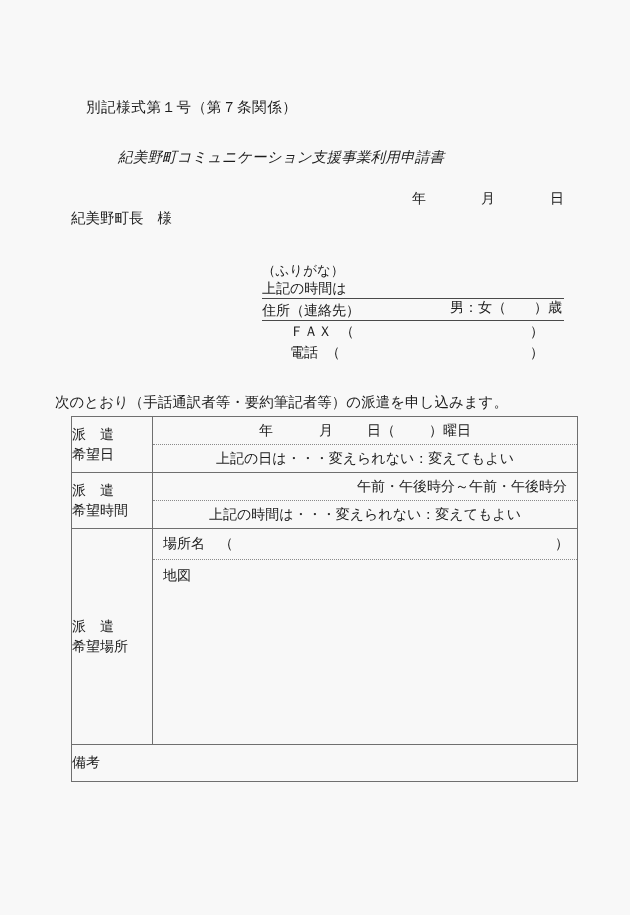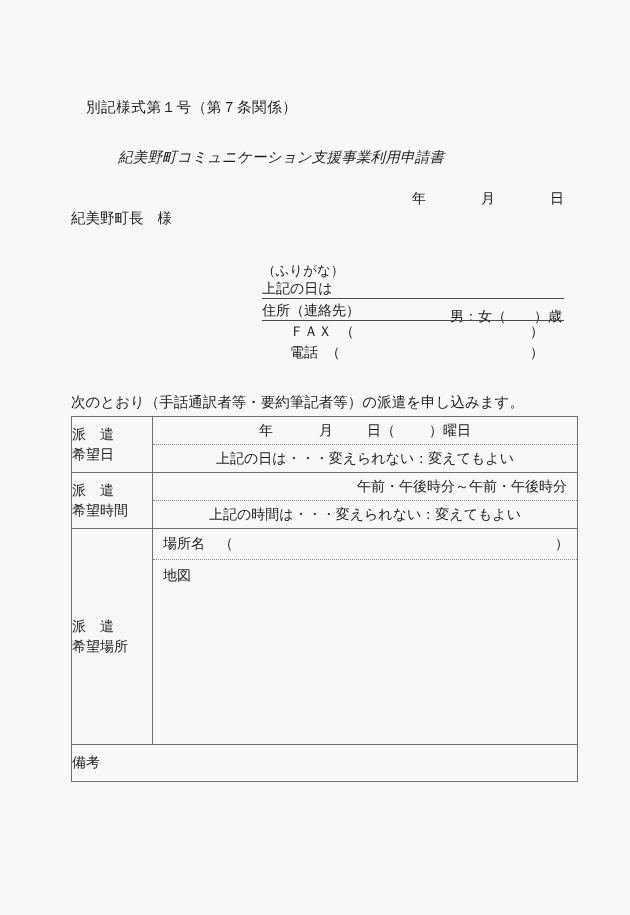--- a/index.html
+++ b/index.html
@@ -77,21 +77,21 @@
     line-height: 17px;
     white-space: nowrap;
     margin-top: 17px;
   }
   .name-row {
     border-bottom: 1px solid #4a4a4a;
     line-height: 19px;
     white-space: nowrap;
   }
   .gender-row {
-    margin-top: 9px;
+    margin-top: 0;
     text-align: right;
     line-height: 18px;
     white-space: nowrap;
     padding-right: 2px;
   }
 
   
   .contact {
     position: absolute;
     left: 262px;
@@ -110,21 +110,21 @@
     white-space: nowrap;
     padding-left: 28px;
   }
   .tel-row .label { white-space: nowrap; }
   .tel-row .open-paren { margin-left: 8px; }
   .tel-row .close-paren { margin-left: auto; padding-right: 20px; }
 
   
   .lead {
     position: absolute;
-    left: 71px;
+    left: 55px;
     top: 393px;
     font-size: 14.5px;
     white-space: nowrap;
   }
 
   
   .form-table {
     position: absolute;
     left: 71px;
     top: 416px;
@@ -217,21 +217,21 @@
     <span>日</span>
   </div>
 
   <div class="addressee">
     <span>紀美野町長</span><span class="honorific">様</span>
   </div>
 
   <div class="applicant">
     <div class="furigana">（ふりがな）</div>
     <div class="name-row">
-      <span>上記の日は</span>
+      <span>上記の時間は</span>
     </div>
     <div class="gender-row">男：女（　　）歳</div>
   </div>
 
   <div class="contact">
     <div class="addr-row">
       <span>住所（連絡先）</span>
     </div>
     <div class="tel-row">
       <span class="label">ＦＡＸ</span>

